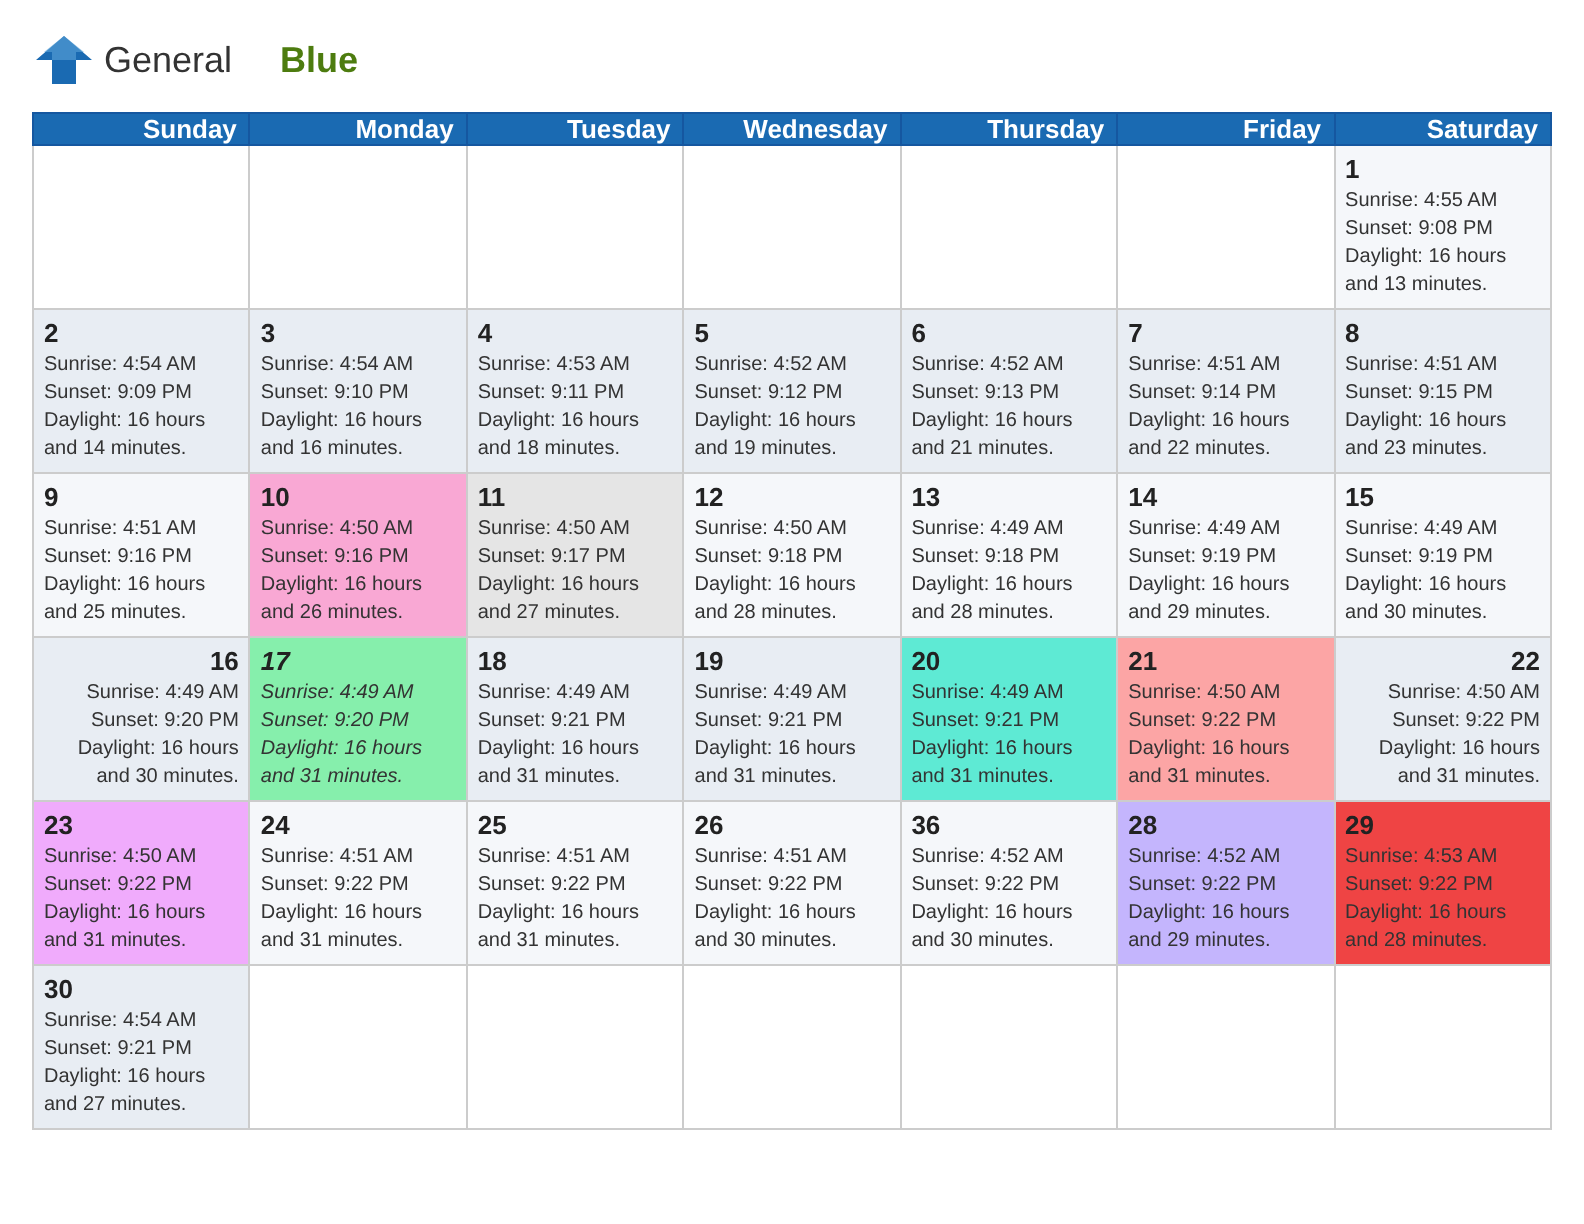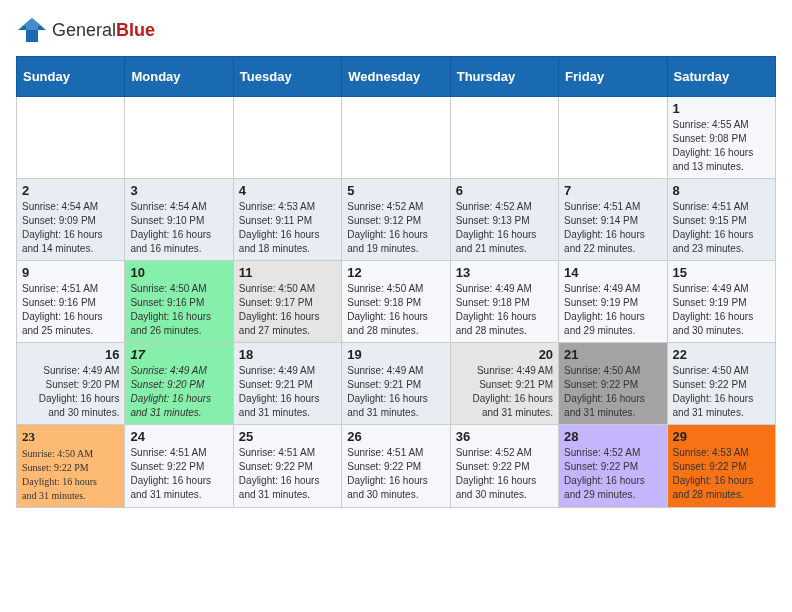--- a/index.html
+++ b/index.html
@@ -41,22 +41,22 @@
     .calendar {
       width: 100%;
       border-collapse: collapse;
       border: 1px solid #ccc;
     }
     .calendar th {
       background: #1a6ab2;
       color: #fff;
       font-size: 13px;
       font-weight: bold;
-      padding: 12px 6px;
-      text-align: left;
+      padding: 0 6px;
+      text-align: right;
       border: 1px solid #1557a0;
     }
     .calendar td {
       border: 1px solid #ccc;
       vertical-align: top;
       padding: 4px 5px;
       width: calc(100% / 7);
       min-height: 70px;
       background: #fff;
     }
@@ -85,21 +85,21 @@
 </head>
 <body>
 
 <div class="header">
   <div class="logo">
     <svg class="logo-icon" viewBox="0 0 32 28" xmlns="http://www.w3.org/2000/svg">
       <polygon points="16,2 30,14 22,14 22,26 10,26 10,14 2,14" fill="#1a6ab2"></polygon>
       <polygon points="16,2 26,10 22,10 22,14 10,14 10,10 6,10" fill="#5ba3d9" opacity="0.6"></polygon>
     </svg>
     <div>
-      <div style="font-size:18px;color:#333;">General<span style="color:#b91c1c;font-weight:bold;">Blue</span></div>
+      <div style="font-size:18px;color:#333;">General<span style="color:#4d7c0f;font-weight:bold;padding-left:24px;">Blue</span></div>
     </div>
   </div>
   <div class="title-block">
     <div class="month-year"></div>
     <div class="location"></div>
   </div>
 </div>
 
 <table class="calendar">
   <thead>
@@ -181,21 +181,21 @@
         </td>
       </tr>
       <tr>
         <td style="background: rgb(245, 247, 250);">
           <span class="day-number">9</span>
           <div class="day-info" style="white-space: pre-line;">Sunrise: 4:51 AM
 Sunset: 9:16 PM
 Daylight: 16 hours
 and 25 minutes.</div>
         </td>
-        <td style="background: #86efac;">
+        <td style="background: #f9a8d4;">
           <span class="day-number">10</span>
           <div class="day-info" style="white-space: pre-line;">Sunrise: 4:50 AM
 Sunset: 9:16 PM
 Daylight: 16 hours
 and 26 minutes.</div>
         </td>
         <td style="background: #e5e5e5;">
           <span class="day-number">11</span>
           <div class="day-info" style="white-space: pre-line;">Sunrise: 4:50 AM
 Sunset: 9:17 PM
@@ -253,44 +253,44 @@
 Daylight: 16 hours
 and 31 minutes.</div>
         </td>
         <td style="background: rgb(232, 237, 243);">
           <span class="day-number">19</span>
           <div class="day-info" style="white-space: pre-line;">Sunrise: 4:49 AM
 Sunset: 9:21 PM
 Daylight: 16 hours
 and 31 minutes.</div>
         </td>
-        <td style="background: #e5e5e5; text-align: right;">
+        <td style="background: #5eead4;">
           <span class="day-number">20</span>
           <div class="day-info" style="white-space: pre-line;">Sunrise: 4:49 AM
 Sunset: 9:21 PM
 Daylight: 16 hours
 and 31 minutes.</div>
         </td>
-        <td style="background: #a3a3a3;">
+        <td style="background: #fca5a5;">
           <span class="day-number">21</span>
           <div class="day-info" style="white-space: pre-line;">Sunrise: 4:50 AM
 Sunset: 9:22 PM
 Daylight: 16 hours
 and 31 minutes.</div>
         </td>
-        <td style="background: rgb(232, 237, 243);">
+        <td style="background: rgb(232, 237, 243); text-align: right;">
           <span class="day-number">22</span>
           <div class="day-info" style="white-space: pre-line;">Sunrise: 4:50 AM
 Sunset: 9:22 PM
 Daylight: 16 hours
 and 31 minutes.</div>
         </td>
       </tr>
       <tr>
-        <td style="background: #fdba74; font-family: Liberation Serif, serif;">
+        <td style="background: #f0abfc;">
           <span class="day-number">23</span>
           <div class="day-info" style="white-space: pre-line;">Sunrise: 4:50 AM
 Sunset: 9:22 PM
 Daylight: 16 hours
 and 31 minutes.</div>
         </td>
         <td style="background: rgb(245, 247, 250);">
           <span class="day-number">24</span>
           <div class="day-info" style="white-space: pre-line;">Sunrise: 4:51 AM
 Sunset: 9:22 PM
@@ -318,22 +318,37 @@
 Daylight: 16 hours
 and 30 minutes.</div>
         </td>
         <td style="background: #c4b5fd;">
           <span class="day-number">28</span>
           <div class="day-info" style="white-space: pre-line;">Sunrise: 4:52 AM
 Sunset: 9:22 PM
 Daylight: 16 hours
 and 29 minutes.</div>
         </td>
-        <td style="background: #f97316; margin-top: 24px;">
+        <td style="background: #ef4444; margin-top: 24px;">
           <span class="day-number">29</span>
           <div class="day-info" style="white-space: pre-line;">Sunrise: 4:53 AM
 Sunset: 9:22 PM
 Daylight: 16 hours
 and 28 minutes.</div>
         </td>
+      </tr>
+      <tr>
+        <td style="background: rgb(232, 237, 243);">
+          <span class="day-number">30</span>
+          <div class="day-info" style="white-space: pre-line;">Sunrise: 4:54 AM
+Sunset: 9:21 PM
+Daylight: 16 hours
+and 27 minutes.</div>
+        </td>
+        <td class="empty-cell" style="background: rgb(255, 255, 255);"></td>
+        <td class="empty-cell" style="background: rgb(255, 255, 255);"></td>
+        <td class="empty-cell" style="background: rgb(255, 255, 255);"></td>
+        <td class="empty-cell" style="background: rgb(255, 255, 255);"></td>
+        <td class="empty-cell" style="background: rgb(255, 255, 255);"></td>
+        <td class="empty-cell" style="background: rgb(255, 255, 255);"></td>
       </tr>
     </tbody>
 </table>
 
 </body></html>

